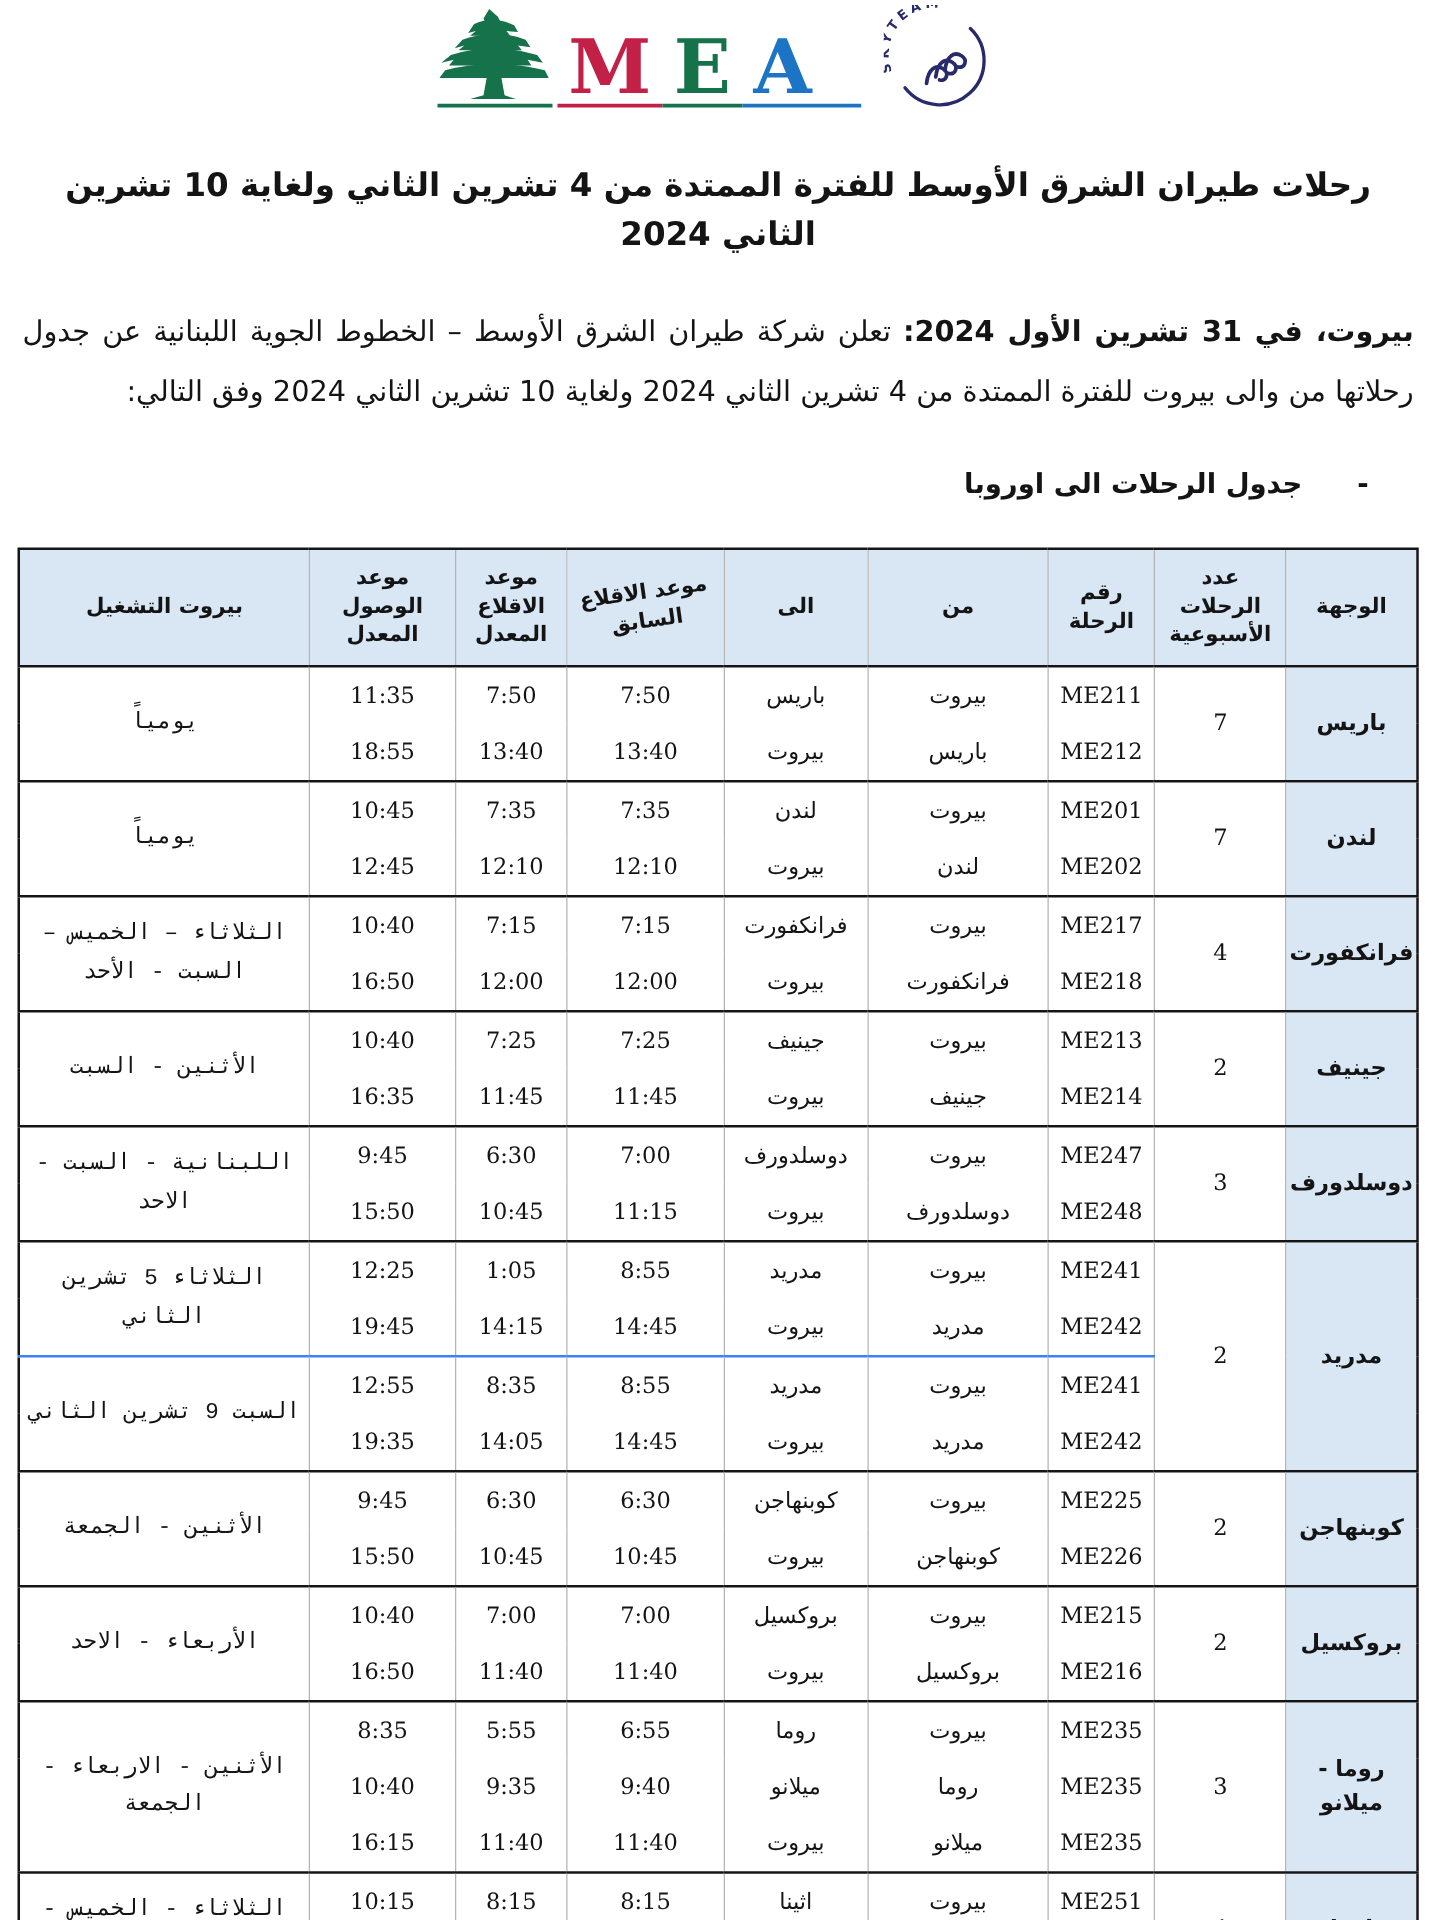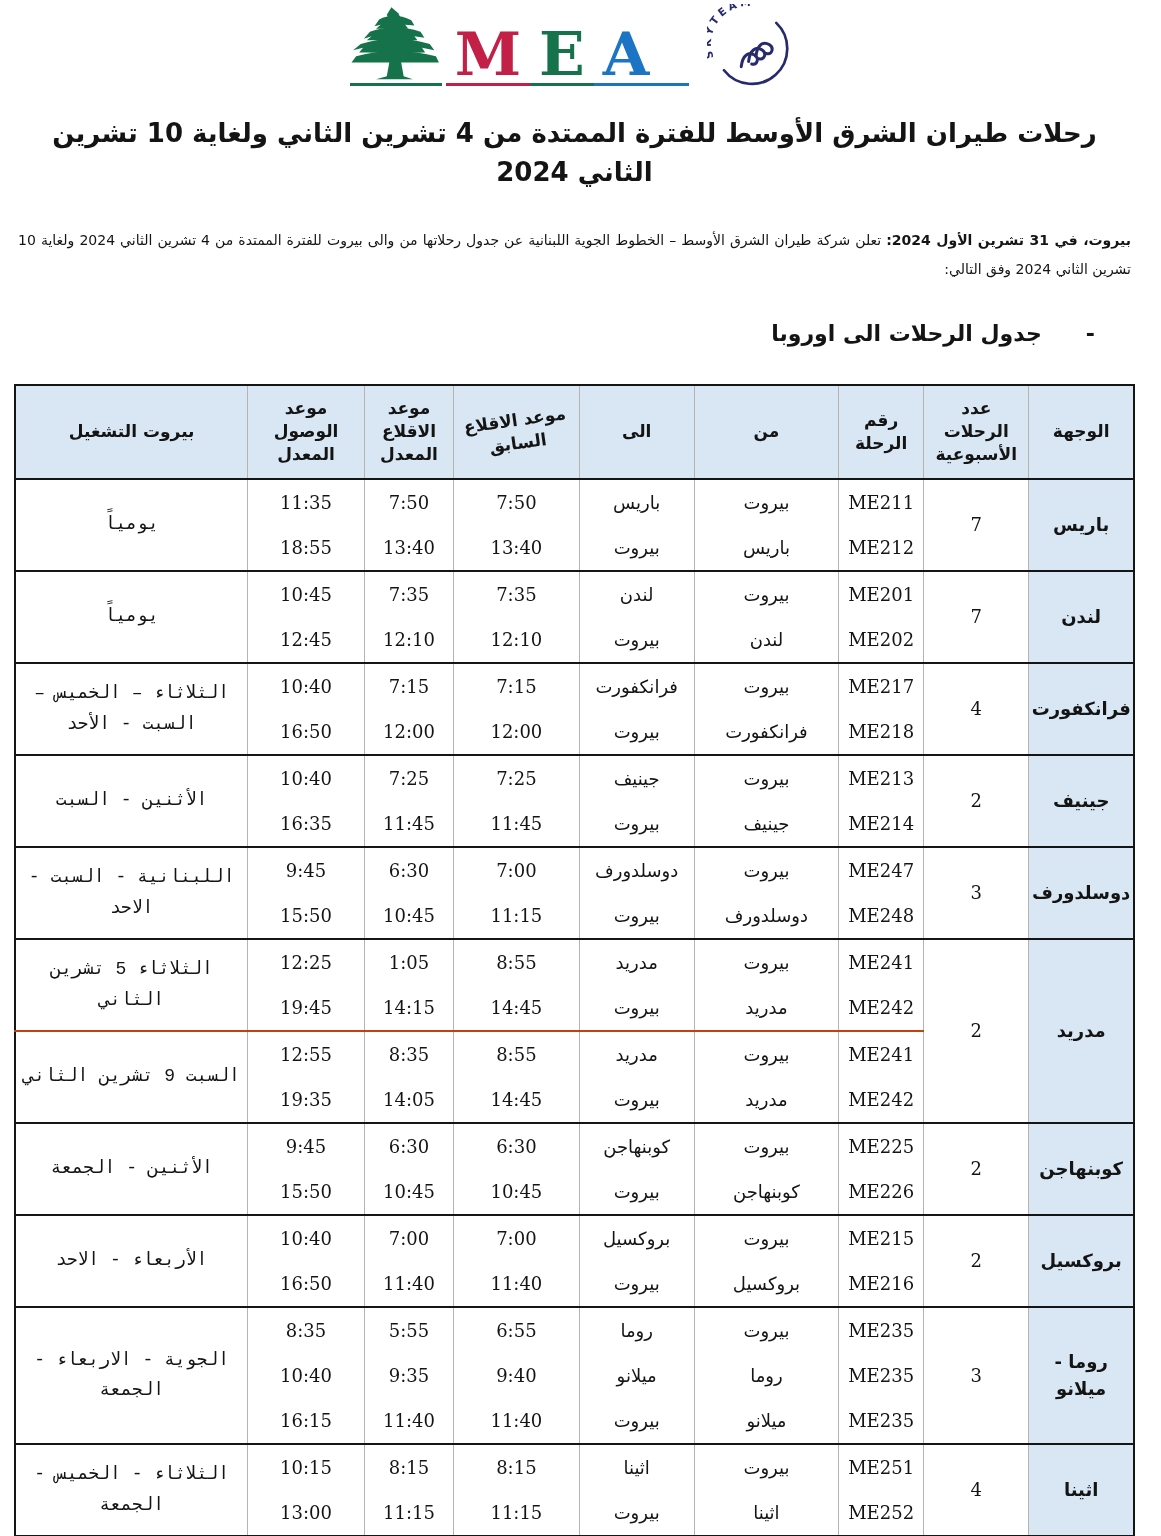--- a/index.html
+++ b/index.html
@@ -28,29 +28,29 @@
     font-weight:bold;
     font-size:60px;
     padding:0 9px 1px 9px;
     border-bottom:3px solid;
   }
   .mea-letters span:last-child{padding-left:9px;padding-right:40px;}
   .skyteam-wrap{margin-bottom:-10px;margin-left:14px;line-height:0;}
 
   
   .doc-title{
-    margin:28px 4px 0 4px;
+    margin:44px 4px 0 4px;
     text-align:center;
     font-size:26px;
     font-weight:bold;
     line-height:1.5;
   }
   .intro{
     margin:34px 4px 0 4px;
-    font-size:14px;
+    font-size:23px;
     line-height:2.1;
     text-align:justify;
   }
   .intro .lead{font-weight:bold;}
   .section-line{
     margin:36px 40px 0 0;
     display:flex;
     align-items:flex-start;
     gap:44px;
     font-size:22px;
@@ -82,21 +82,21 @@
     font-weight:bold;
     font-size:17px;
     line-height:1.35;
     height:92px;
     white-space:pre-line;
     border-top:2.5px solid #151515;
     border-bottom:2.5px solid #151515;
   }
   .flights tbody td{height:45px;font-size:18px;}
   .flights tr.group-start>td{border-top:2.5px solid #151515;}
-  .flights tr.sub-start>td{border-top:2px solid #c2410c;}
+  .flights tr.sub-start>td{border-top:2px solid #3b82f6;}
   .cell-dest{
     background:#d9e7f4;
     font-weight:bold;
     font-size:18px;
     white-space:pre-line;
     line-height:1.5;
   }
   .cell-weekly,.cell-flight,.cell-time{
     font-family:"DejaVu Serif","Liberation Serif",serif;
     font-size:19.5px;
@@ -361,21 +361,21 @@
         <tr class="group-start">
           <td class="cell-dest" rowspan="3">روما -
 ميلانو</td>
           <td class="cell-weekly" rowspan="3">3</td>
           <td class="cell-flight">ME235</td>
           <td class="cell-city">بيروت</td>
           <td class="cell-city">روما</td>
           <td class="cell-time">6:55</td>
           <td class="cell-time">5:55</td>
           <td class="cell-time">8:35</td>
-          <td class="cell-days" rowspan="3">الجوية - الاربعاء - الجمعة</td>
+          <td class="cell-days" rowspan="3">الأثنين - الاربعاء - الجمعة</td>
         </tr>
         <tr>
           <td class="cell-flight">ME235</td>
           <td class="cell-city">روما</td>
           <td class="cell-city">ميلانو</td>
           <td class="cell-time">9:40</td>
           <td class="cell-time">9:35</td>
           <td class="cell-time">10:40</td>
         </tr>
         <tr>

